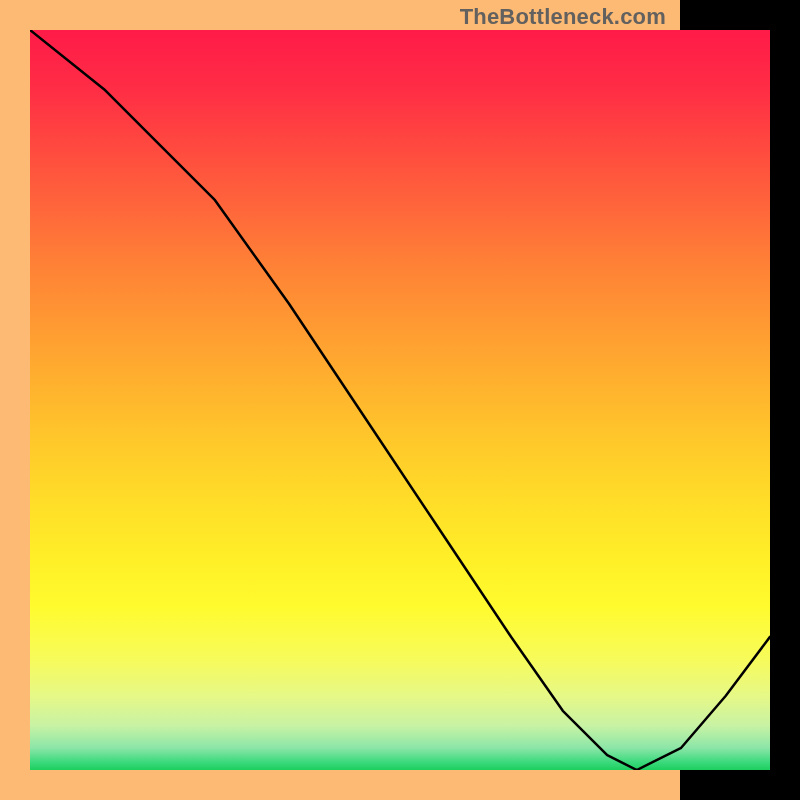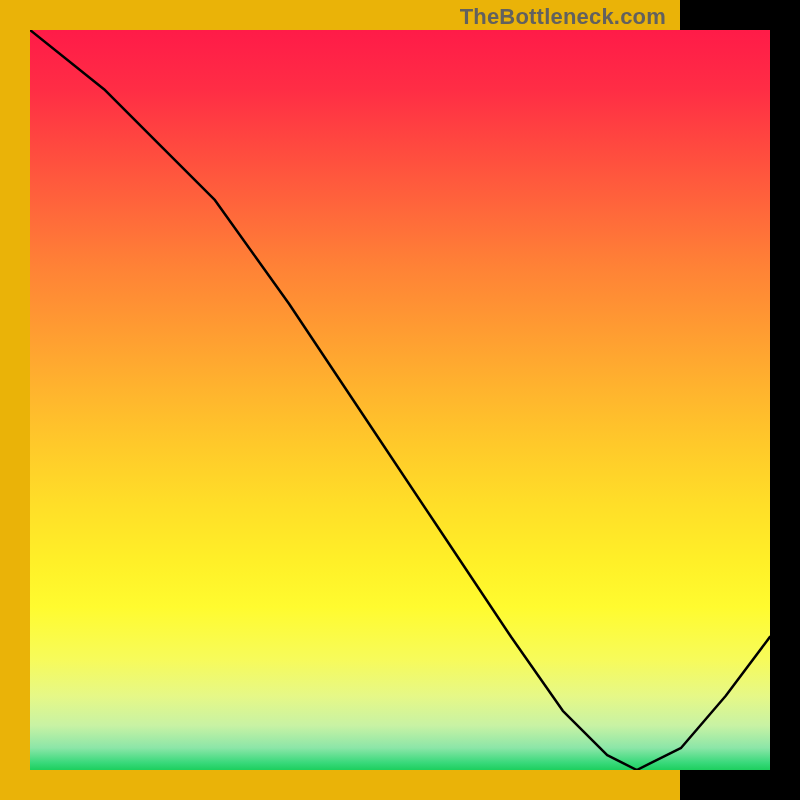--- a/index.html
+++ b/index.html
@@ -1,21 +1,21 @@
 <!DOCTYPE html>
 <html><head>
 <meta charset="utf-8">
 <style>
   * { margin: 0; padding: 0; box-sizing: border-box; }
   html, body { width: 800px; height: 800px; background: #000; overflow: hidden; }
   .frame {
     position: relative;
     width: 680px;
     height: 800px;
-    background: #eab308;
+    background: #fdba74;
   }
   .attribution {
     position: absolute;
     top: 4px;
     right: 14px;
     font-family: Arial, Helvetica, sans-serif;
     font-size: 22px;
     font-weight: 600;
     color: #62615f;
     letter-spacing: 0.2px;

